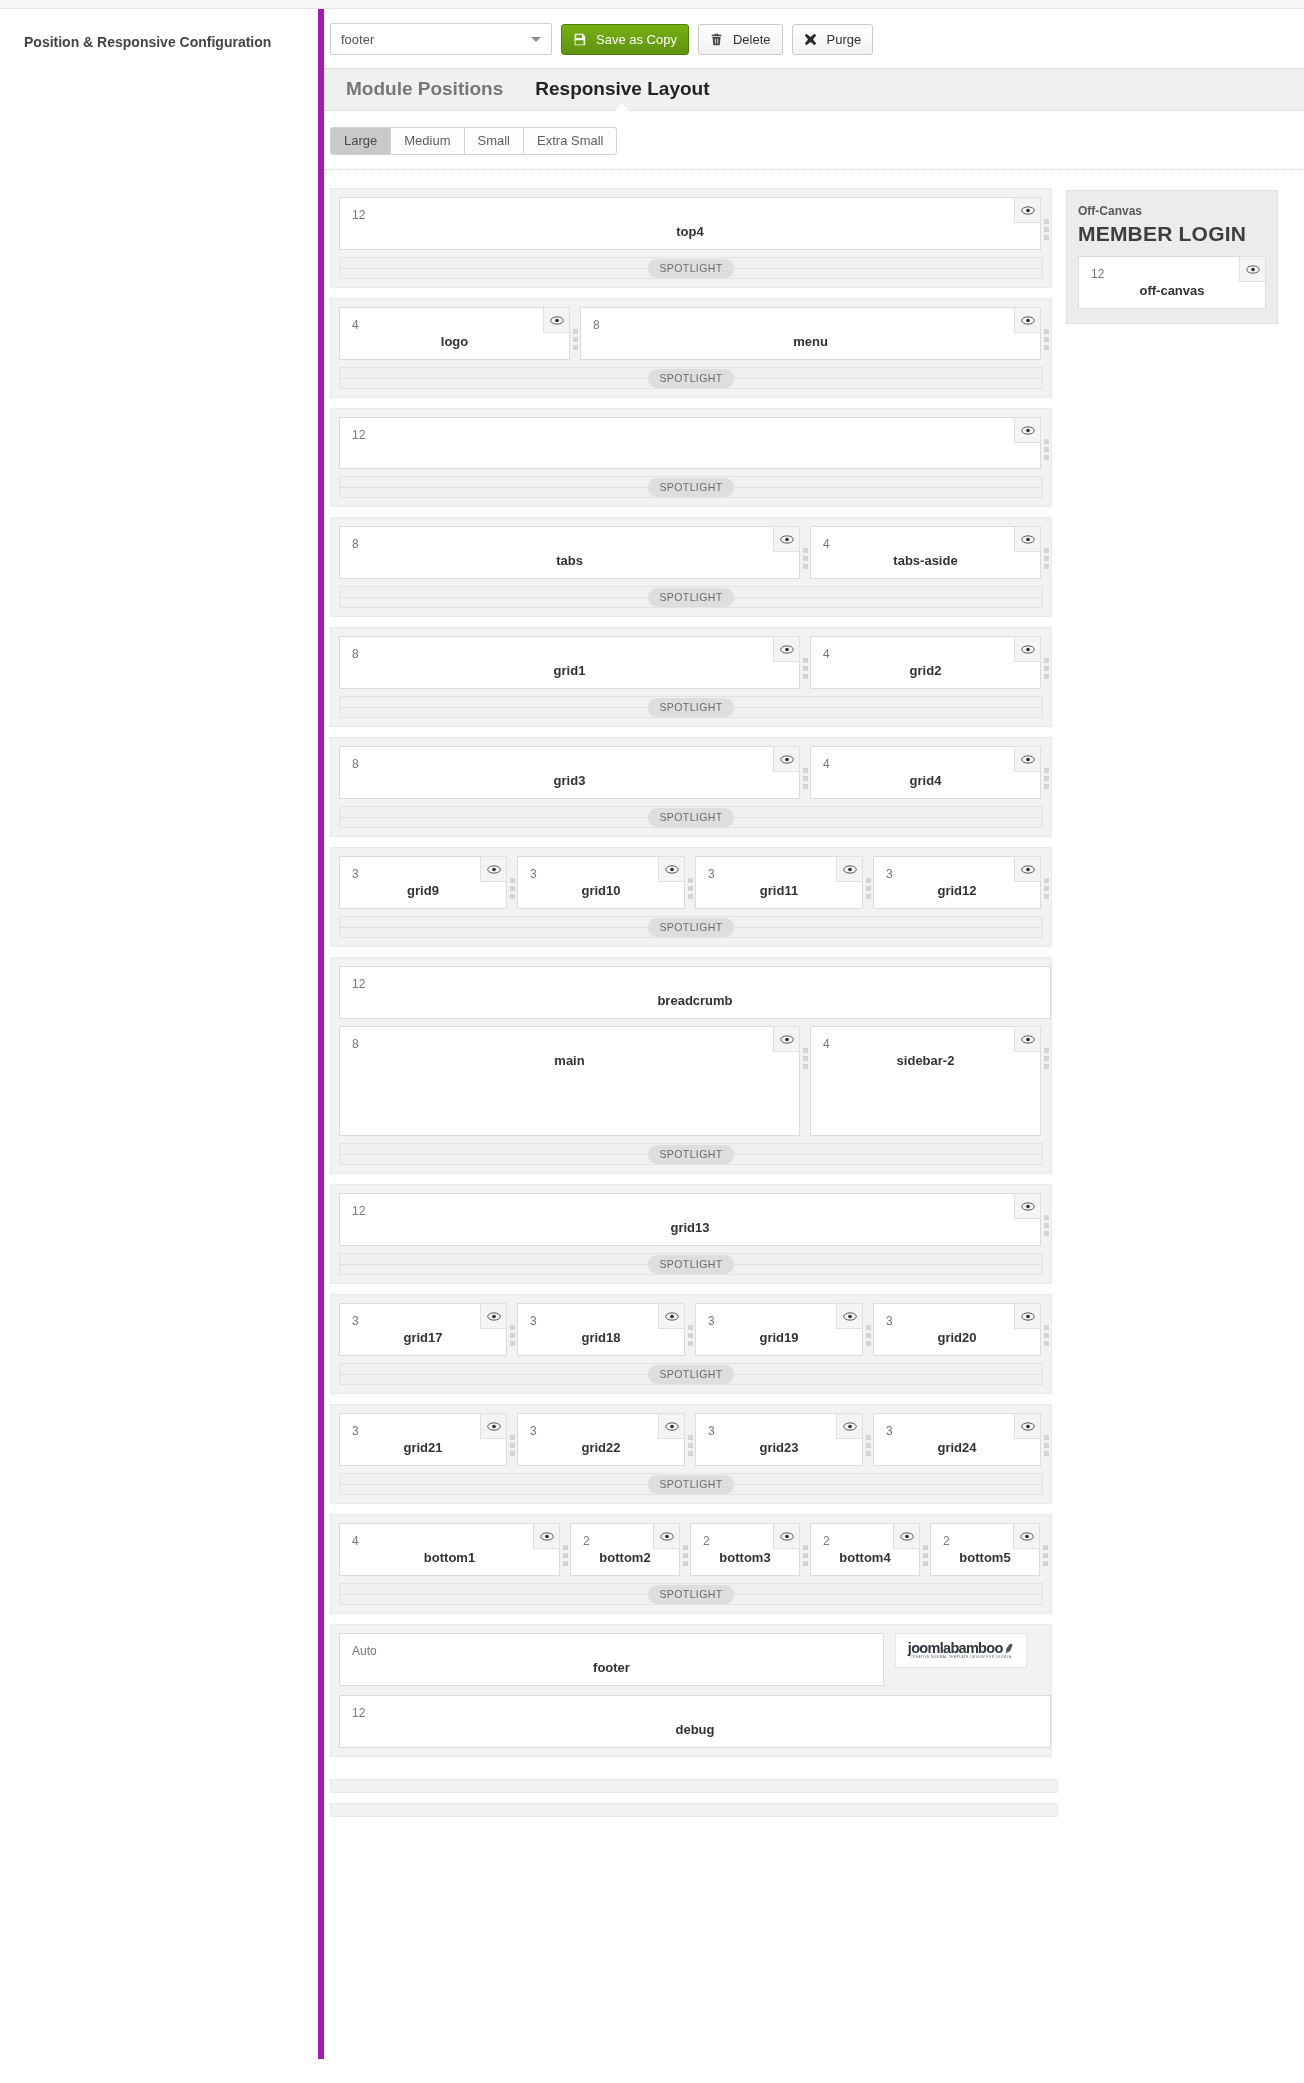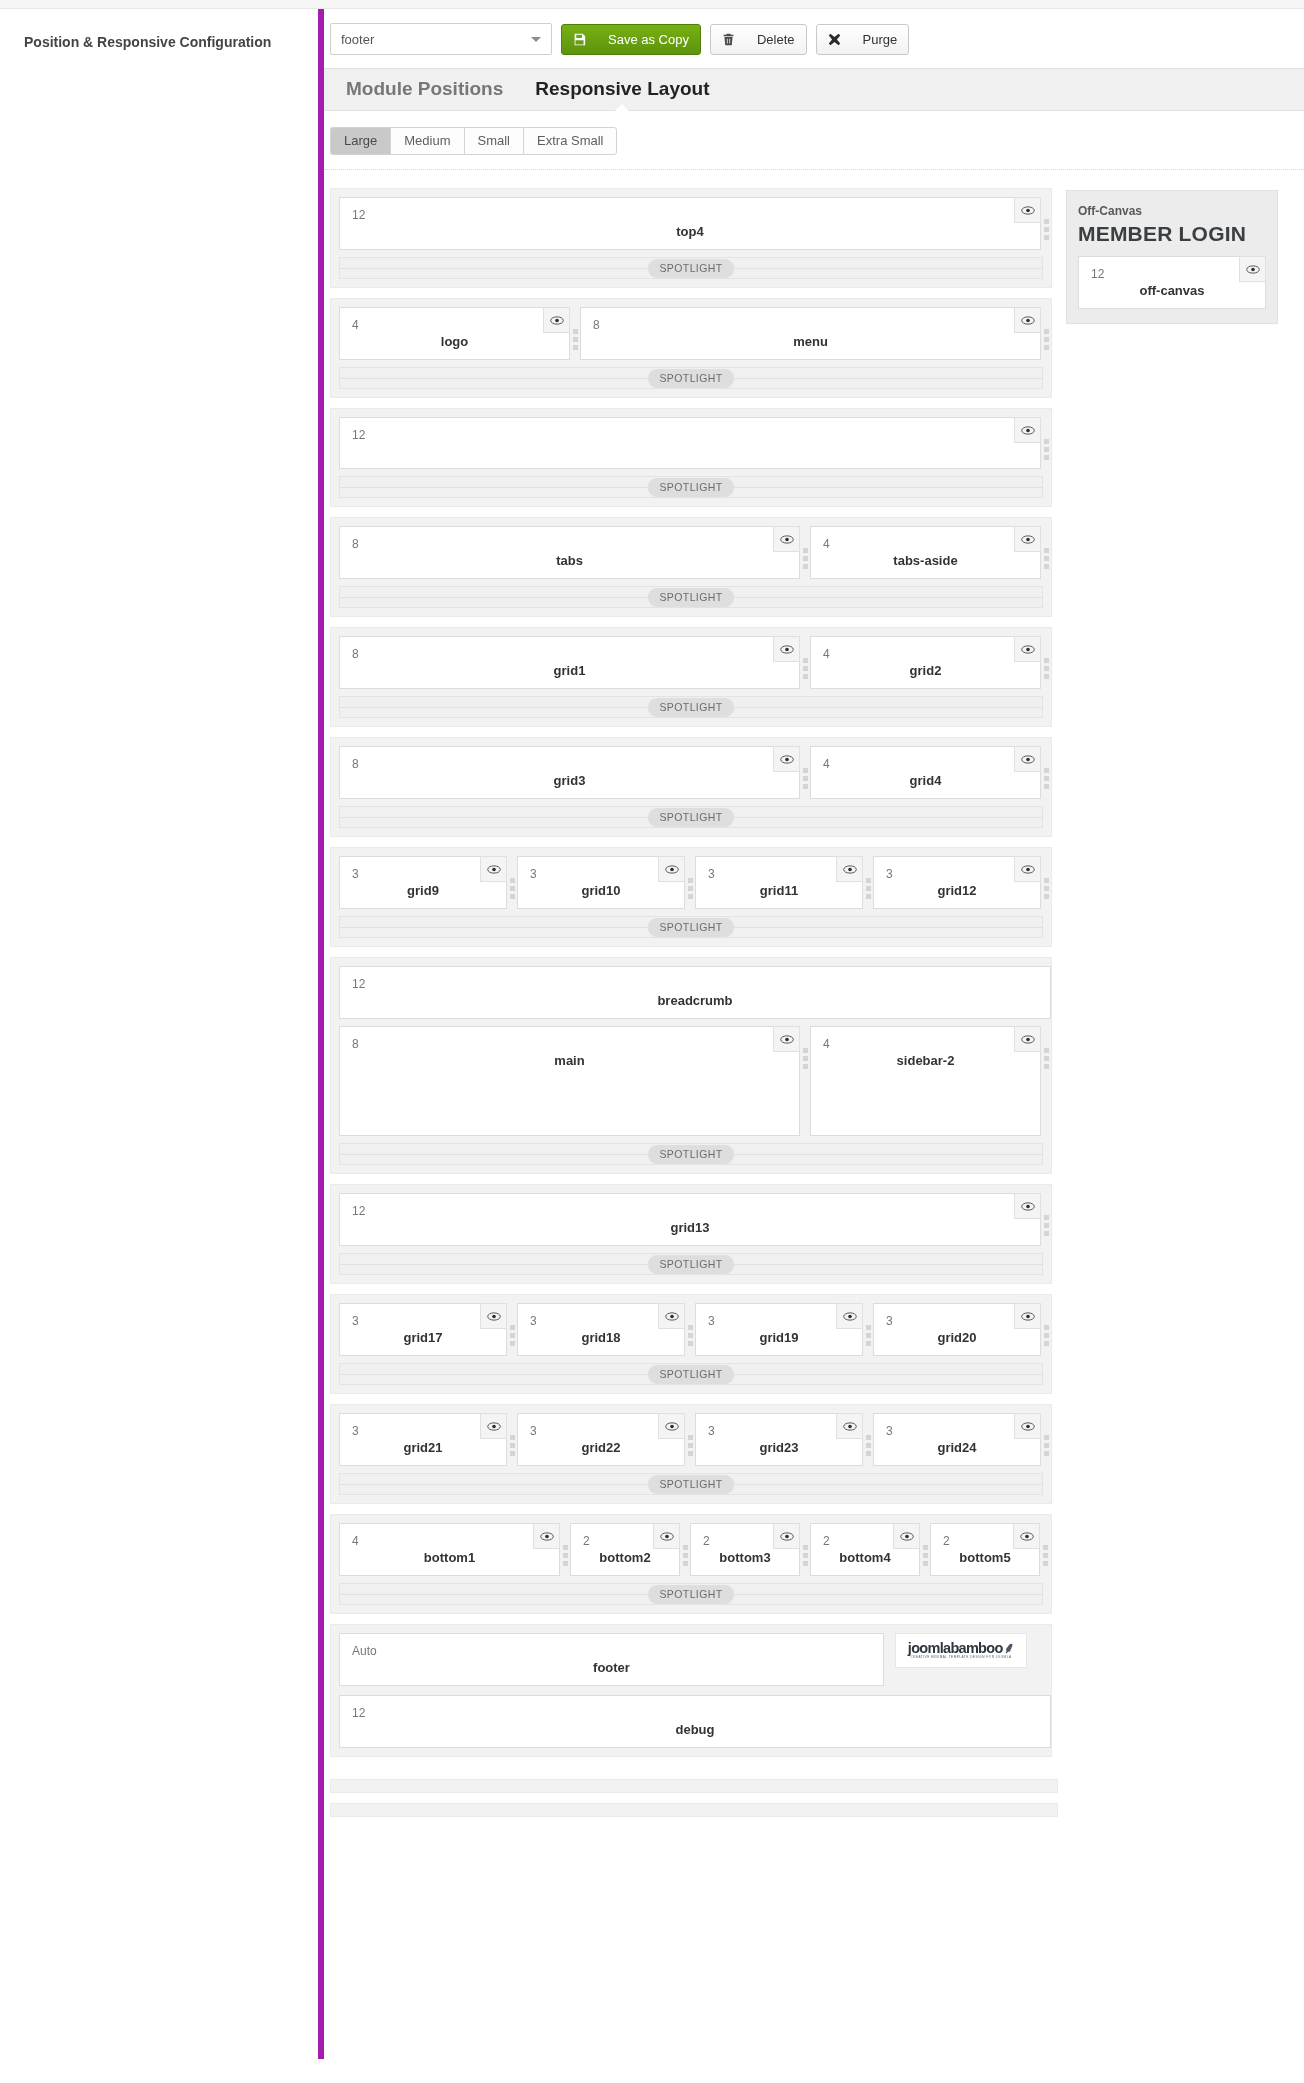--- a/index.html
+++ b/index.html
@@ -71,21 +71,21 @@
     margin-top: -2px;
     width: 0; height: 0;
     border-left: 5px solid transparent;
     border-right: 5px solid transparent;
     border-top: 5px solid #8d8d8d;
   }
   .btn {
     height: 31px;
     display: inline-flex;
     align-items: center;
-    gap: 22px;
+    gap: 10px;
     padding: 0 11px;
     font-size: 13px;
     border-radius: 3px;
     border: 1px solid #c9c9c9;
     background: linear-gradient(#ffffff, #f2f2f2);
     color: #333;
     cursor: pointer;
     white-space: nowrap;
   }
   .btn.green {

